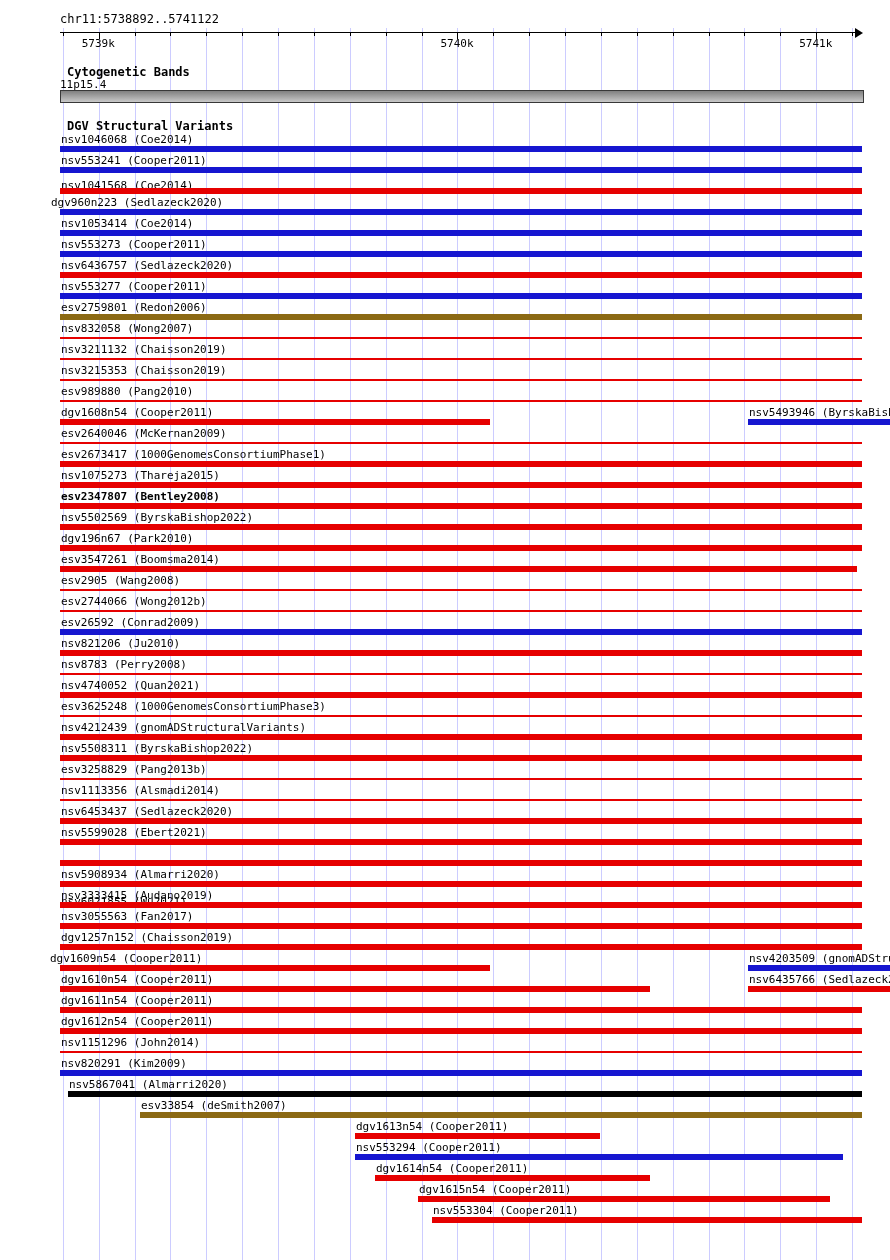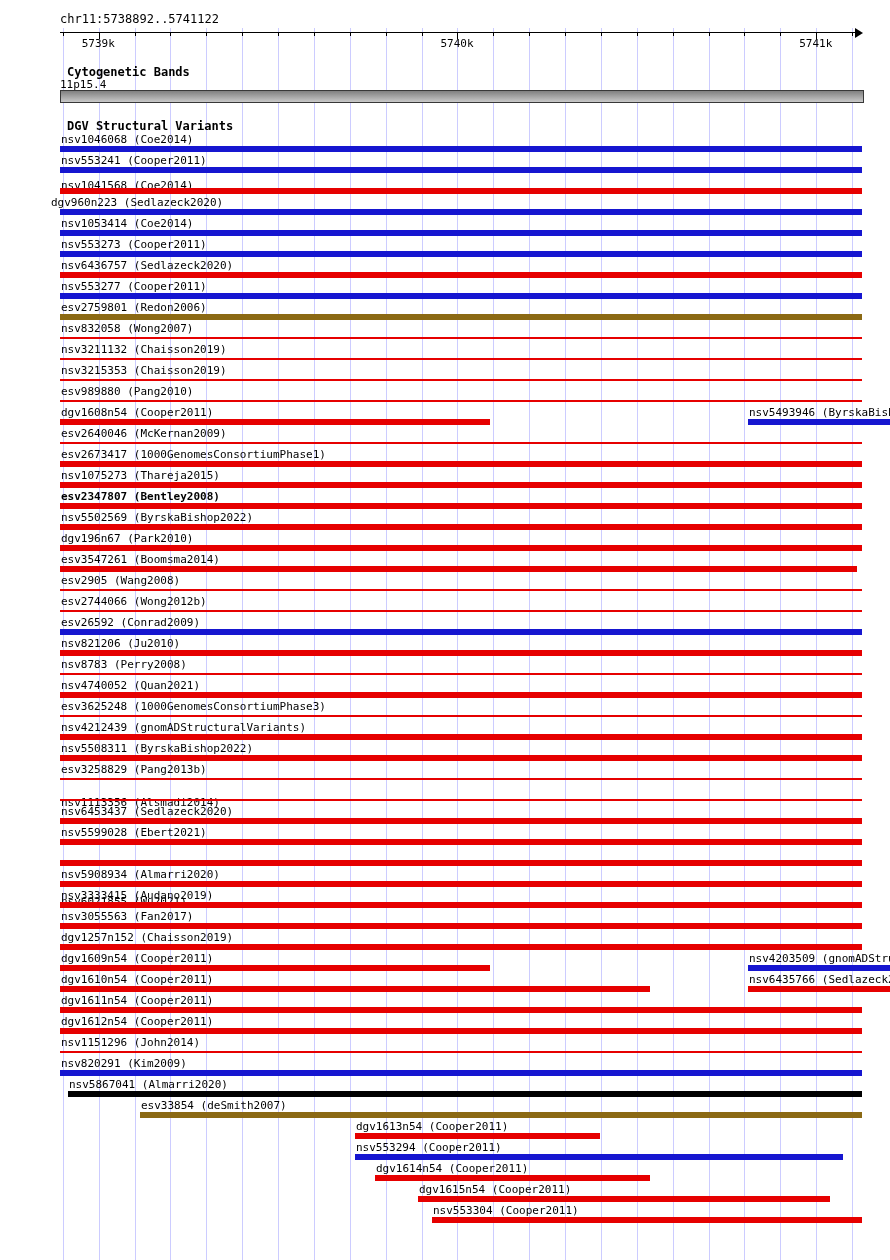--- a/index.html
+++ b/index.html
@@ -148,37 +148,37 @@
       <div class="label" style="left: 61px; top: 680px;">nsv4740052 (Quan2021)</div>
       <div class="bar" style="left: 60px; top: 692px; width: 802px; height: 6px; background: rgb(230, 0, 0);"></div>
       <div class="label" style="left: 61px; top: 701px;">esv3625248 (1000GenomesConsortiumPhase3)</div>
       <div class="bar" style="left: 60px; top: 715px; width: 802px; height: 2px; background: rgb(230, 0, 0);"></div>
       <div class="label" style="left: 61px; top: 722px;">nsv4212439 (gnomADStructuralVariants)</div>
       <div class="bar" style="left: 60px; top: 734px; width: 802px; height: 6px; background: rgb(230, 0, 0);"></div>
       <div class="label" style="left: 61px; top: 743px;">nsv5508311 (ByrskaBishop2022)</div>
       <div class="bar" style="left: 60px; top: 755px; width: 802px; height: 6px; background: rgb(230, 0, 0);"></div>
       <div class="label" style="left: 61px; top: 764px;">esv3258829 (Pang2013b)</div>
       <div class="bar" style="left: 60px; top: 778px; width: 802px; height: 2px; background: rgb(230, 0, 0);"></div>
-      <div class="label" style="left: 61px; top: 785px; margin-top: 12px;">nsv1113356 (Alsmadi2014)</div>
+      <div class="label" style="left: 61px; top: 785px;">nsv1113356 (Alsmadi2014)</div>
       <div class="bar" style="left: 60px; top: 799px; width: 802px; height: 2px; background: rgb(230, 0, 0);"></div>
       <div class="label" style="left: 61px; top: 806px;">nsv6453437 (Sedlazeck2020)</div>
       <div class="bar" style="left: 60px; top: 818px; width: 802px; height: 6px; background: rgb(230, 0, 0);"></div>
       <div class="label" style="left: 61px; top: 827px;">nsv5599028 (Ebert2021)</div>
       <div class="bar" style="left: 60px; top: 839px; width: 802px; height: 6px; background: rgb(230, 0, 0);"></div>
       <div class="label" style="left: 61px; top: 896px;">nsv6021855 (Wu2021)</div>
       <div class="bar" style="left: 60px; top: 860px; width: 802px; height: 6px; background: rgb(230, 0, 0);"></div>
       <div class="label" style="left: 61px; top: 869px;">nsv5908934 (Almarri2020)</div>
       <div class="bar" style="left: 60px; top: 881px; width: 802px; height: 6px; background: rgb(230, 0, 0);"></div>
       <div class="label" style="left: 61px; top: 890px;">nsv3333415 (Audano2019)</div>
       <div class="bar" style="left: 60px; top: 902px; width: 802px; height: 6px; background: rgb(230, 0, 0);"></div>
       <div class="label" style="left: 61px; top: 911px; text-align: right;">nsv3055563 (Fan2017)</div>
       <div class="bar" style="left: 60px; top: 923px; width: 802px; height: 6px; background: rgb(230, 0, 0);"></div>
       <div class="label" style="left: 61px; top: 932px;">dgv1257n152 (Chaisson2019)</div>
       <div class="bar" style="left: 60px; top: 944px; width: 802px; height: 6px; background: rgb(230, 0, 0);"></div>
-      <div class="label" style="left: 61px; top: 953px;">dgv1609n54 (Cooper2011)</div>
+      <div class="label" style="left: 50px; top: 953px;">dgv1609n54 (Cooper2011)</div>
       <div class="bar" style="left: 60px; top: 965px; width: 430px; height: 6px; background: rgb(230, 0, 0);"></div>
       <div class="label" style="left: 749px; top: 953px;">nsv4203509 (gnomADStructuralVariants)</div>
       <div class="bar" style="left: 748px; top: 965px; width: 142px; height: 6px; background: rgb(22, 22, 208);"></div>
       <div class="label" style="left: 61px; top: 974px;">dgv1610n54 (Cooper2011)</div>
       <div class="bar" style="left: 60px; top: 986px; width: 590px; height: 6px; background: rgb(230, 0, 0);"></div>
       <div class="label" style="left: 749px; top: 974px;">nsv6435766 (Sedlazeck2020)</div>
       <div class="bar" style="left: 748px; top: 986px; width: 142px; height: 6px; background: rgb(230, 0, 0);"></div>
       <div class="label" style="left: 61px; top: 995px;">dgv1611n54 (Cooper2011)</div>
       <div class="bar" style="left: 60px; top: 1007px; width: 802px; height: 6px; background: rgb(230, 0, 0);"></div>
       <div class="label" style="left: 61px; top: 1016px;">dgv1612n54 (Cooper2011)</div>

